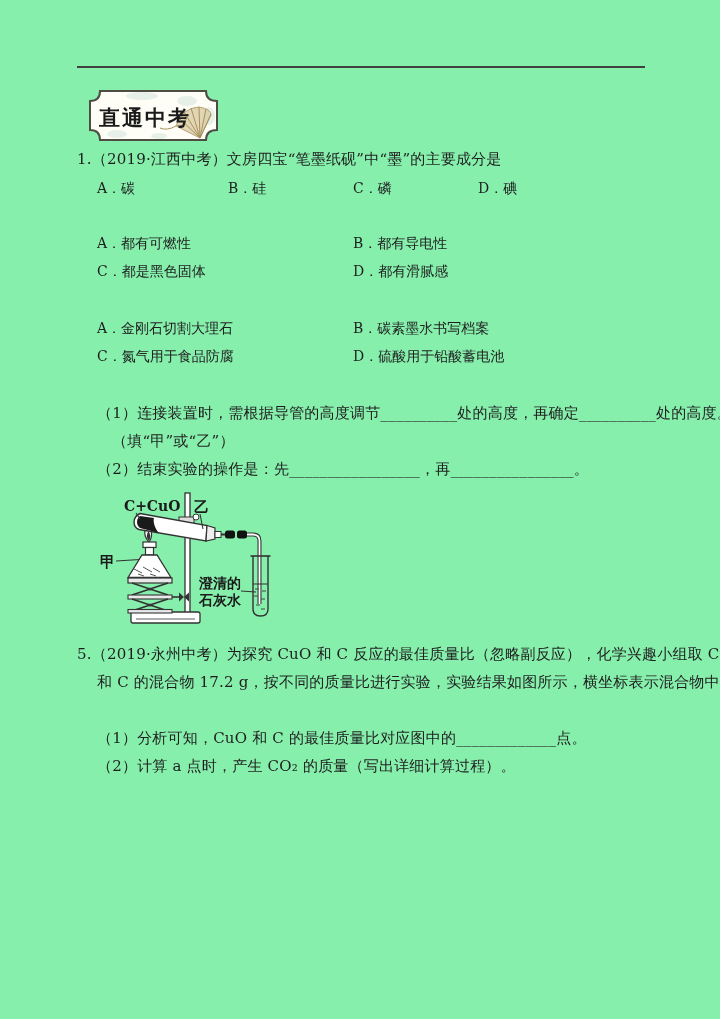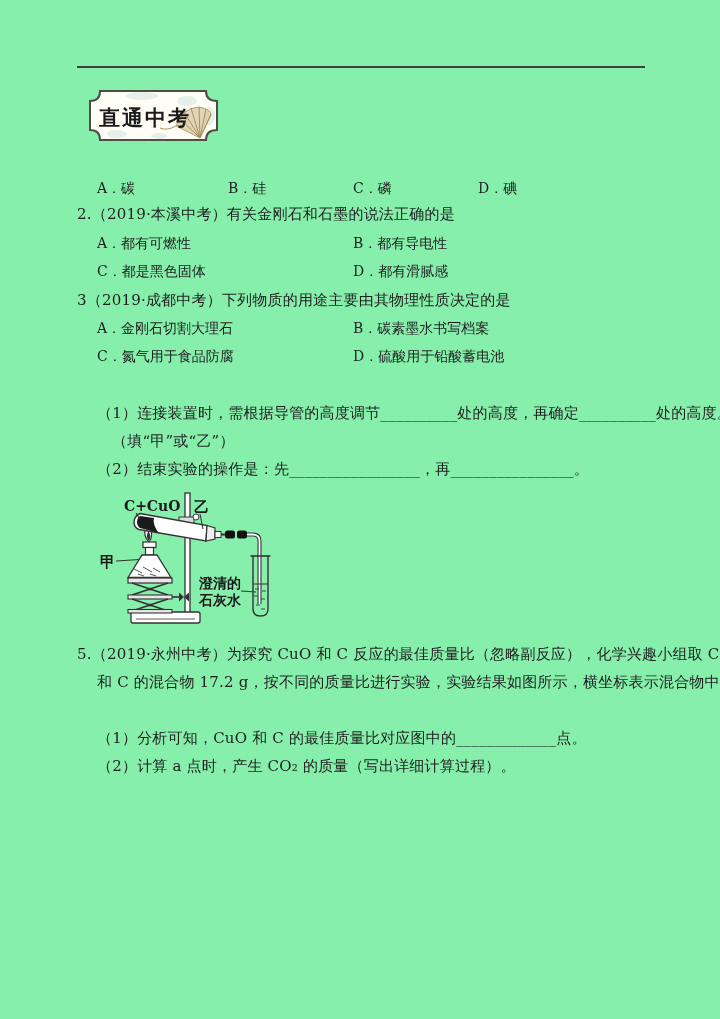--- a/index.html
+++ b/index.html
@@ -52,32 +52,31 @@
         <path d="M113,50 L104,20"></path>
         <path d="M113,50 L112,19"></path>
         <path d="M113,50 L119,21"></path>
         <path d="M113,50 L124,26"></path>
         <path d="M89,38 Q80,43 73,40"></path>
       </g>
     </g>
     <text x="12" y="37" font-size="21" font-weight="bold" fill="#2534c4" letter-spacing="2">直通中考</text>
   </svg>
 
+  <div class="line" style="left:77px;top:149px;">1.（2019·江西中考）文房四宝“笔墨纸砚”中“墨”的主要成分是</div>
   <div class="opt" style="left:97px;top:178px;">A．碳</div>
   <div class="opt" style="left:228px;top:178px;">B．硅</div>
   <div class="opt" style="left:353px;top:178px;">C．磷</div>
   <div class="opt" style="left:478px;top:178px;">D．碘</div>
 
-  <div class="line" style="left:77px;top:204px;">2.（2019·本溪中考）有关金刚石和石墨的说法正确的是</div>
   <div class="opt" style="left:97px;top:233px;">A．都有可燃性</div>
   <div class="opt" style="left:353px;top:233px;">B．都有导电性</div>
   <div class="opt" style="left:97px;top:261px;">C．都是黑色固体</div>
   <div class="opt" style="left:353px;top:261px;">D．都有滑腻感</div>
 
-  <div class="line" style="left:77px;top:290px;">3（2019·成都中考）下列物质的用途主要由其物理性质决定的是</div>
   <div class="opt" style="left:97px;top:318px;">A．金刚石切割大理石</div>
   <div class="opt" style="left:353px;top:318px;">B．碳素墨水书写档案</div>
   <div class="opt" style="left:97px;top:346px;">C．氮气用于食品防腐</div>
   <div class="opt" style="left:353px;top:346px;text-align:center;">D．硫酸用于铅酸蓄电池</div>
 
   <div class="line" style="left:97px;top:403px;">（1）连接装置时，需根据导管的高度调节__________处的高度，再确定__________处的高度。</div>
   <div class="line" style="left:112px;top:431px;">（填“甲”或“乙”）</div>
   <div class="line" style="left:97px;top:459px;">（2）结束实验的操作是：先_________________，再________________。</div>
 
   <svg style="position:absolute;left:93px;top:487px;" width="232" height="145" viewBox="0 0 232 145">

